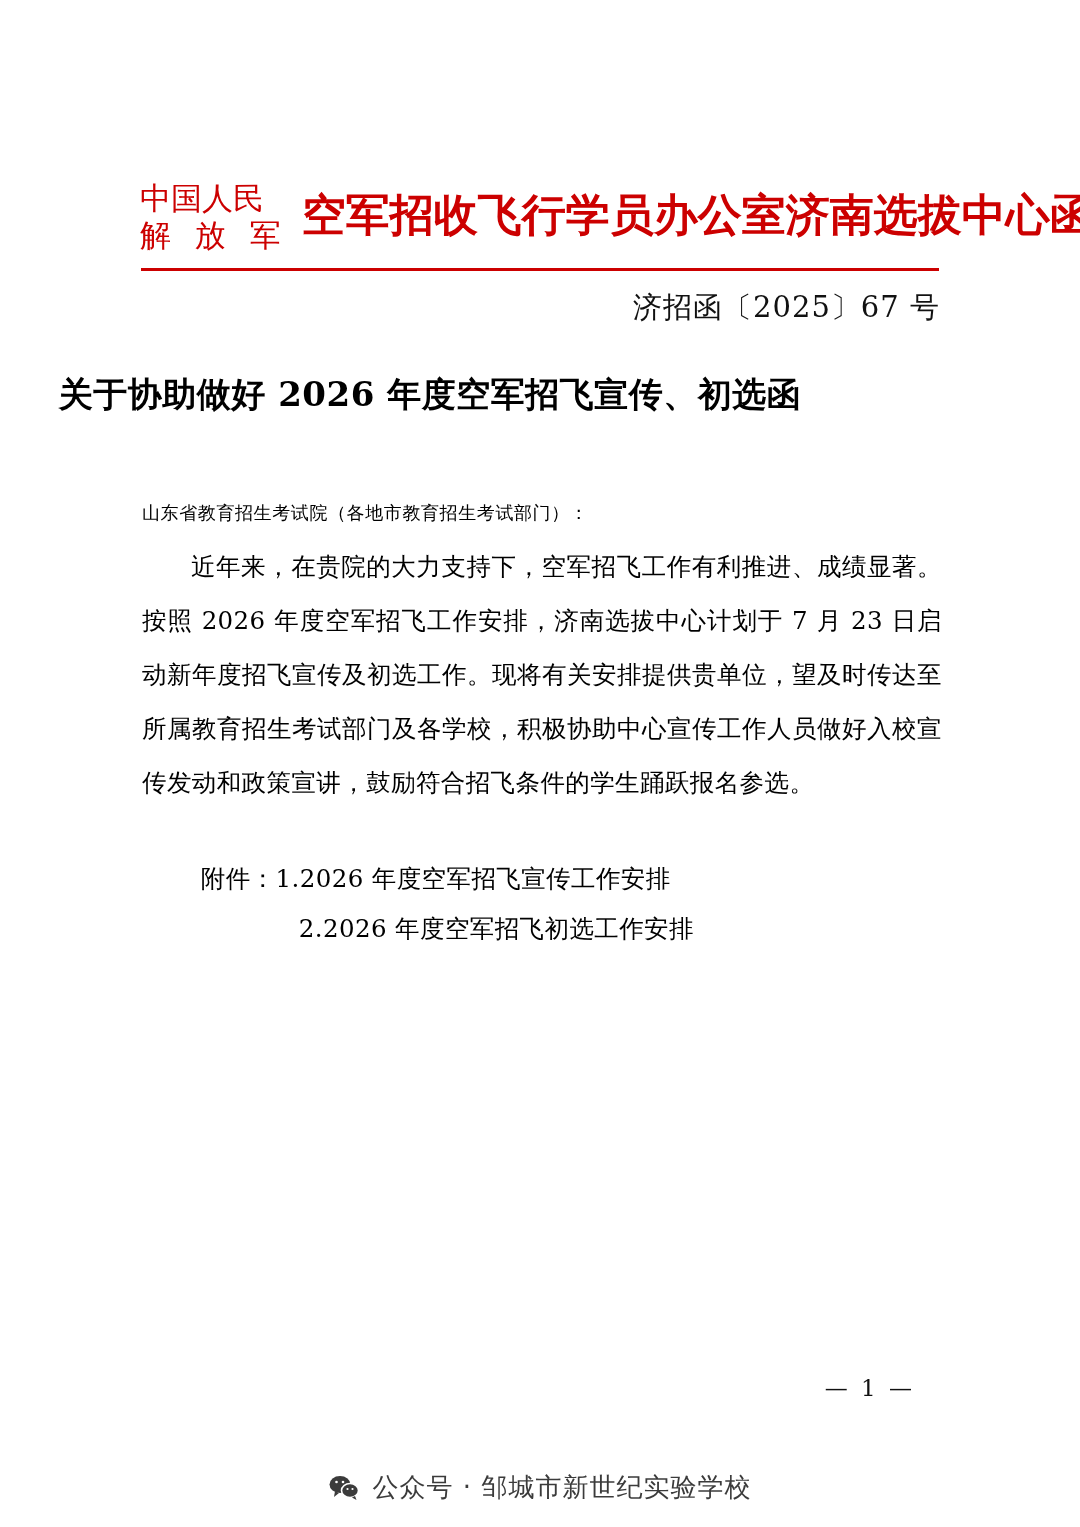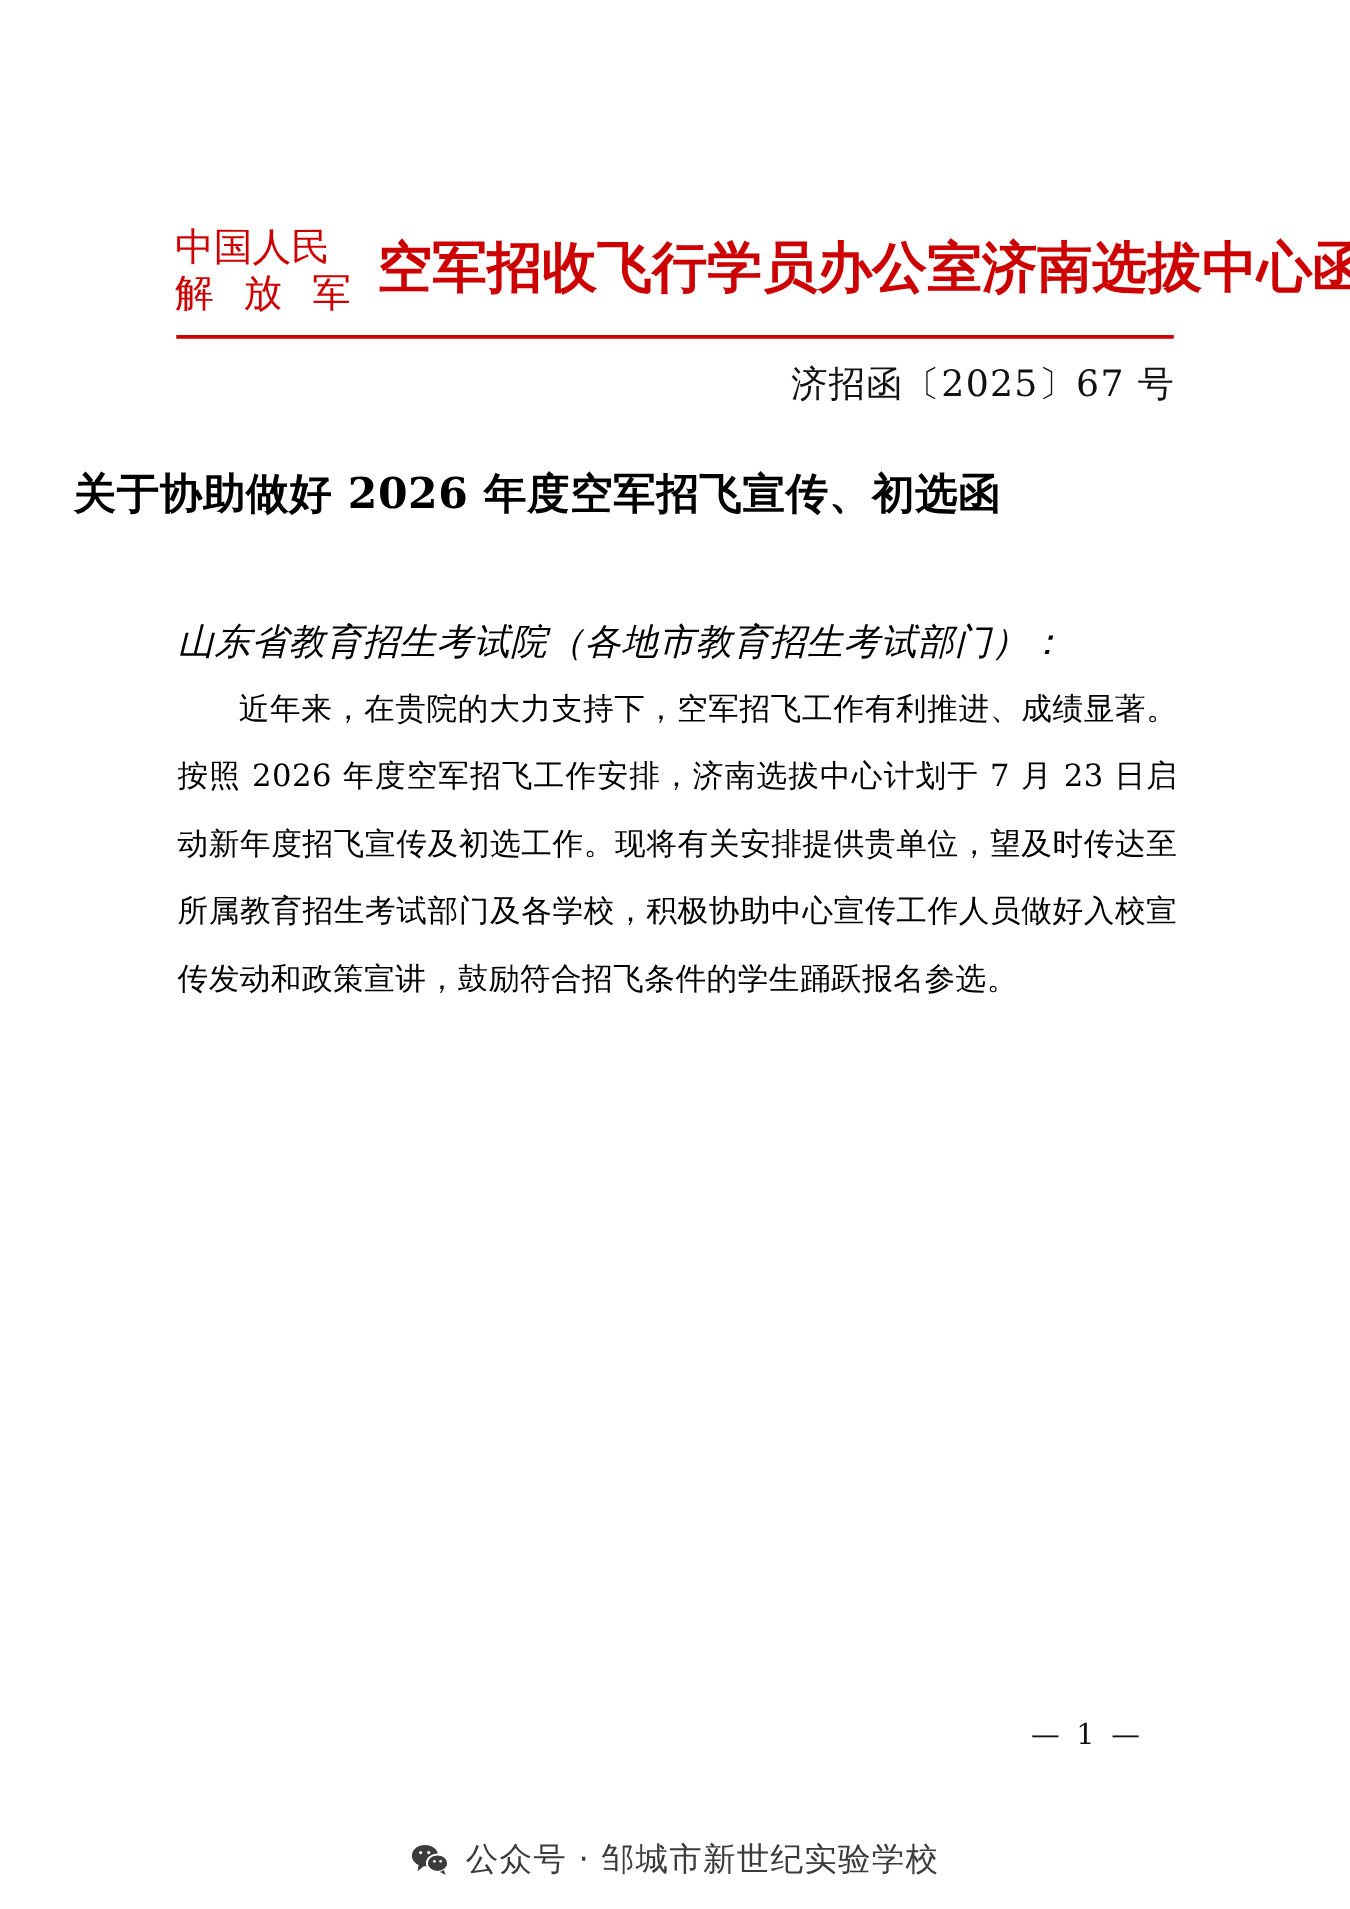--- a/index.html
+++ b/index.html
@@ -90,24 +90,23 @@
   }
 
   
   .body-wrap {
     position: absolute;
     left: 142px;
     top: 486px;
     width: 800px;
   }
   .addressee {
-    font-size: 29px;
+    font-size: 18px;
     line-height: 54px;
     letter-spacing: 0.6px;
-    font-style: italic;
   }
   .para {
     font-size: 24.5px;
     line-height: 54px;
     letter-spacing: 0.4px;
     text-align: justify;
     text-justify: inter-ideograph;
     text-indent: 2em;
   }
   .attach-block {
@@ -174,20 +173,24 @@
   <div class="lh-rule"></div>
 
   <div class="doc-number">济招函〔2025〕67 号</div>
 
   <div class="doc-title">关于协助做好 2026 年度空军招飞宣传、初选函</div>
 
   <div class="body-wrap">
     <div class="addressee">山东省教育招生考试院（各地市教育招生考试部门）：</div>
     <div class="para">近年来，在贵院的大力支持下，空军招飞工作有利推进、成绩显著。按照 2026 年度空军招飞工作安排，济南选拔中心计划于 7 月 23 日启动新年度招飞宣传及初选工作。现将有关安排提供贵单位，望及时传达至所属教育招生考试部门及各学校，积极协助中心宣传工作人员做好入校宣传发动和政策宣讲，鼓励符合招飞条件的学生踊跃报名参选。</div>
 
+    <div class="attach-block">
+      <div class="attach-line1"><span>附件：</span><span>1.2026 年度空军招飞宣传工作安排</span></div>
+      <div class="attach-line2">2.2026 年度空军招飞初选工作安排</div>
+    </div>
   </div>
 
   <div class="page-number">— 1 —</div>
 
   <div class="footer">
     <span class="wechat-icon">
       <svg width="30" height="25" viewBox="0 0 30 25" xmlns="http://www.w3.org/2000/svg">
         <ellipse cx="11" cy="9.5" rx="10.5" ry="8.5" fill="#3b3b3b"></ellipse>
         <polygon points="6,16 5,22 10,18" fill="#3b3b3b"></polygon>
         <ellipse cx="21" cy="15.5" rx="8.5" ry="7" fill="#3b3b3b" stroke="#ffffff" stroke-width="1.6"></ellipse>

